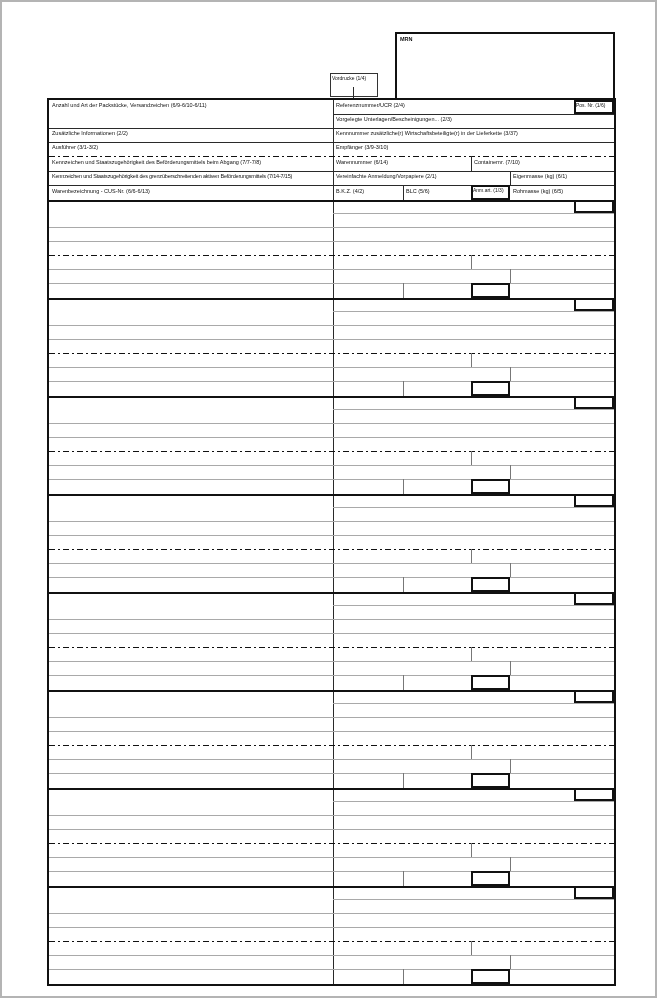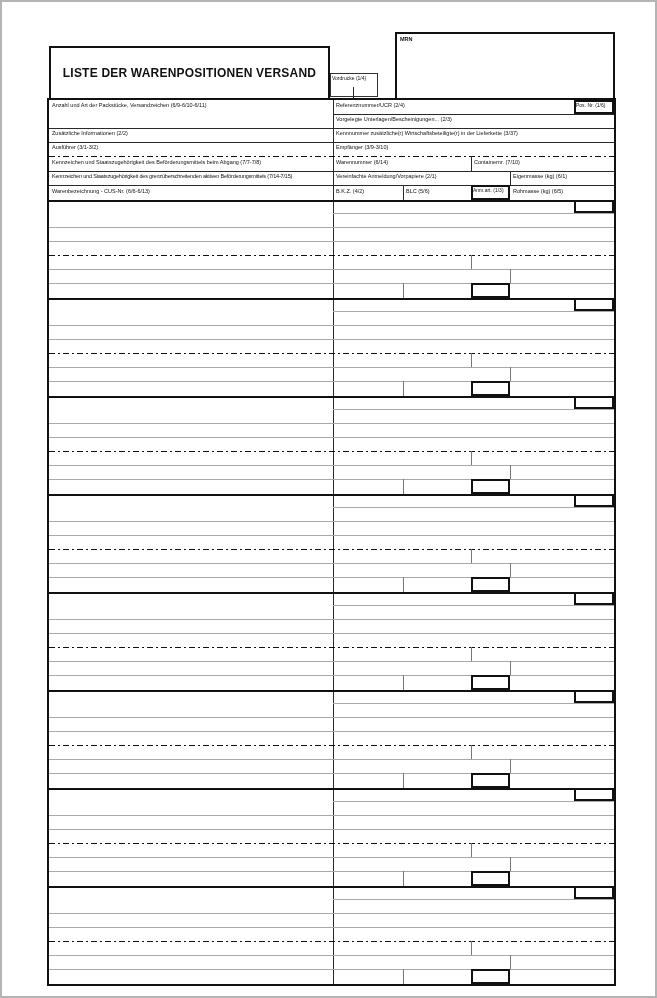--- a/index.html
+++ b/index.html
@@ -33,23 +33,20 @@
   .mrn-box{position:absolute;left:393px;top:30px;width:220px;height:68px;border:2px solid #111;box-sizing:border-box;}
   .vordrucke-box{position:absolute;left:328px;top:71px;width:48px;height:24px;border:1px solid #333;box-sizing:border-box;}
   .table{position:absolute;left:45px;top:96px;width:565px;height:884px;border:2px solid #111;}
   .blk{position:absolute;left:0;width:565px;height:98px;}
 </style>
 </head>
 <body>
 
 <div class="page">
 
-  <div class="title-box">
-    <span class="title-text">LISTE DER WARENPOSITIONEN VERSAND</span>
-  </div>
 
   <div class="vordrucke-box">
     <span class="lbl sm" style="left:1px;top:2px;">Vordrucke (1/4)</span>
   </div>
   <div class="vline" style="left:351px;top:85px;height:13px;"></div>
 
   <div class="mrn-box">
     <span class="lbl bold" style="left:3px;top:2px;">MRN</span>
   </div>
 

